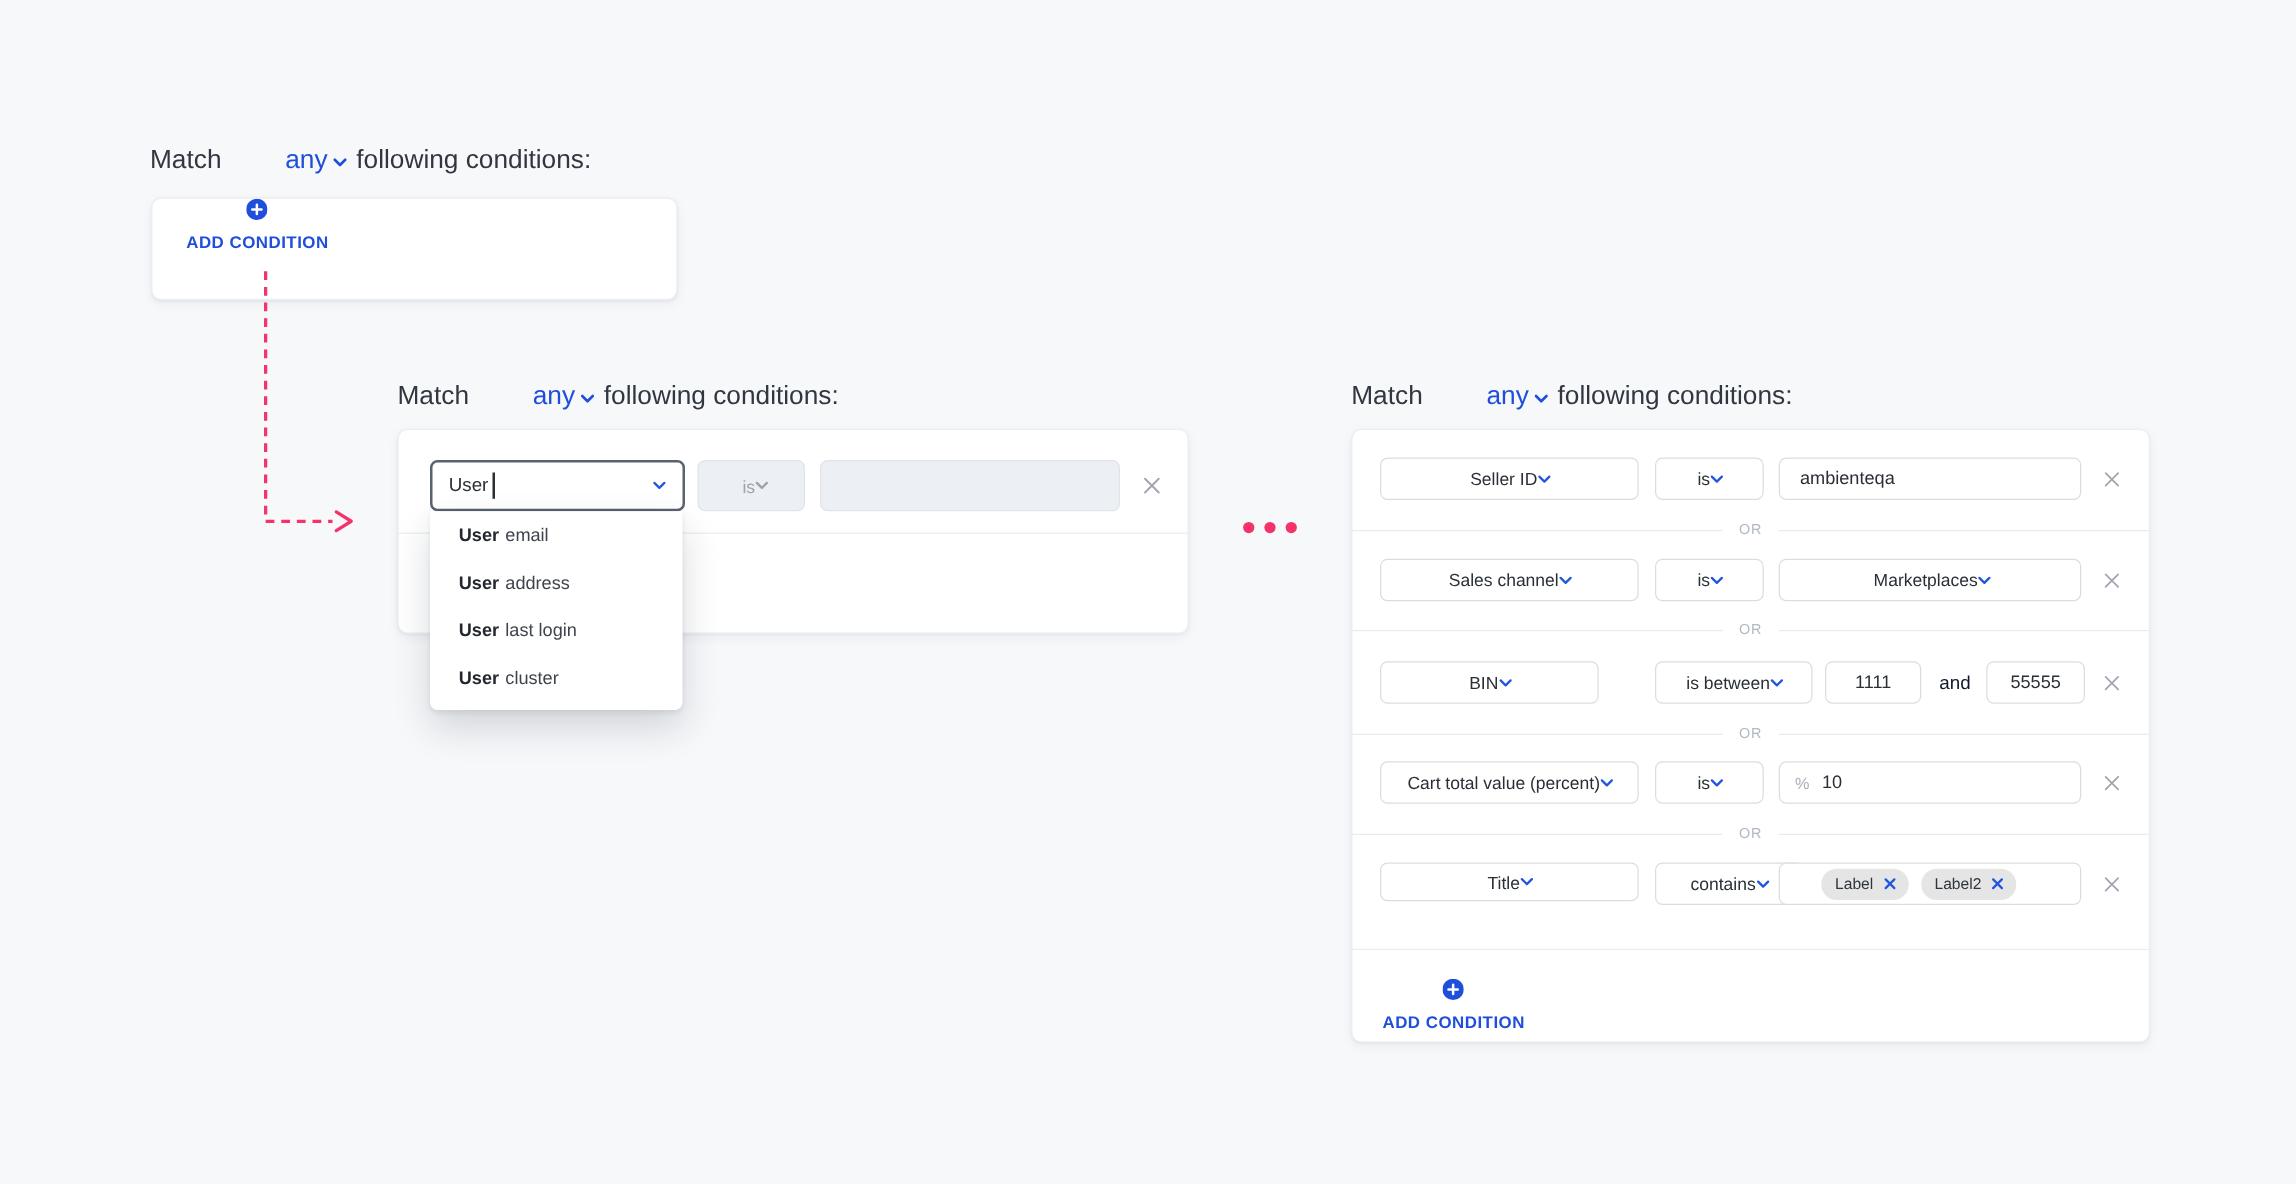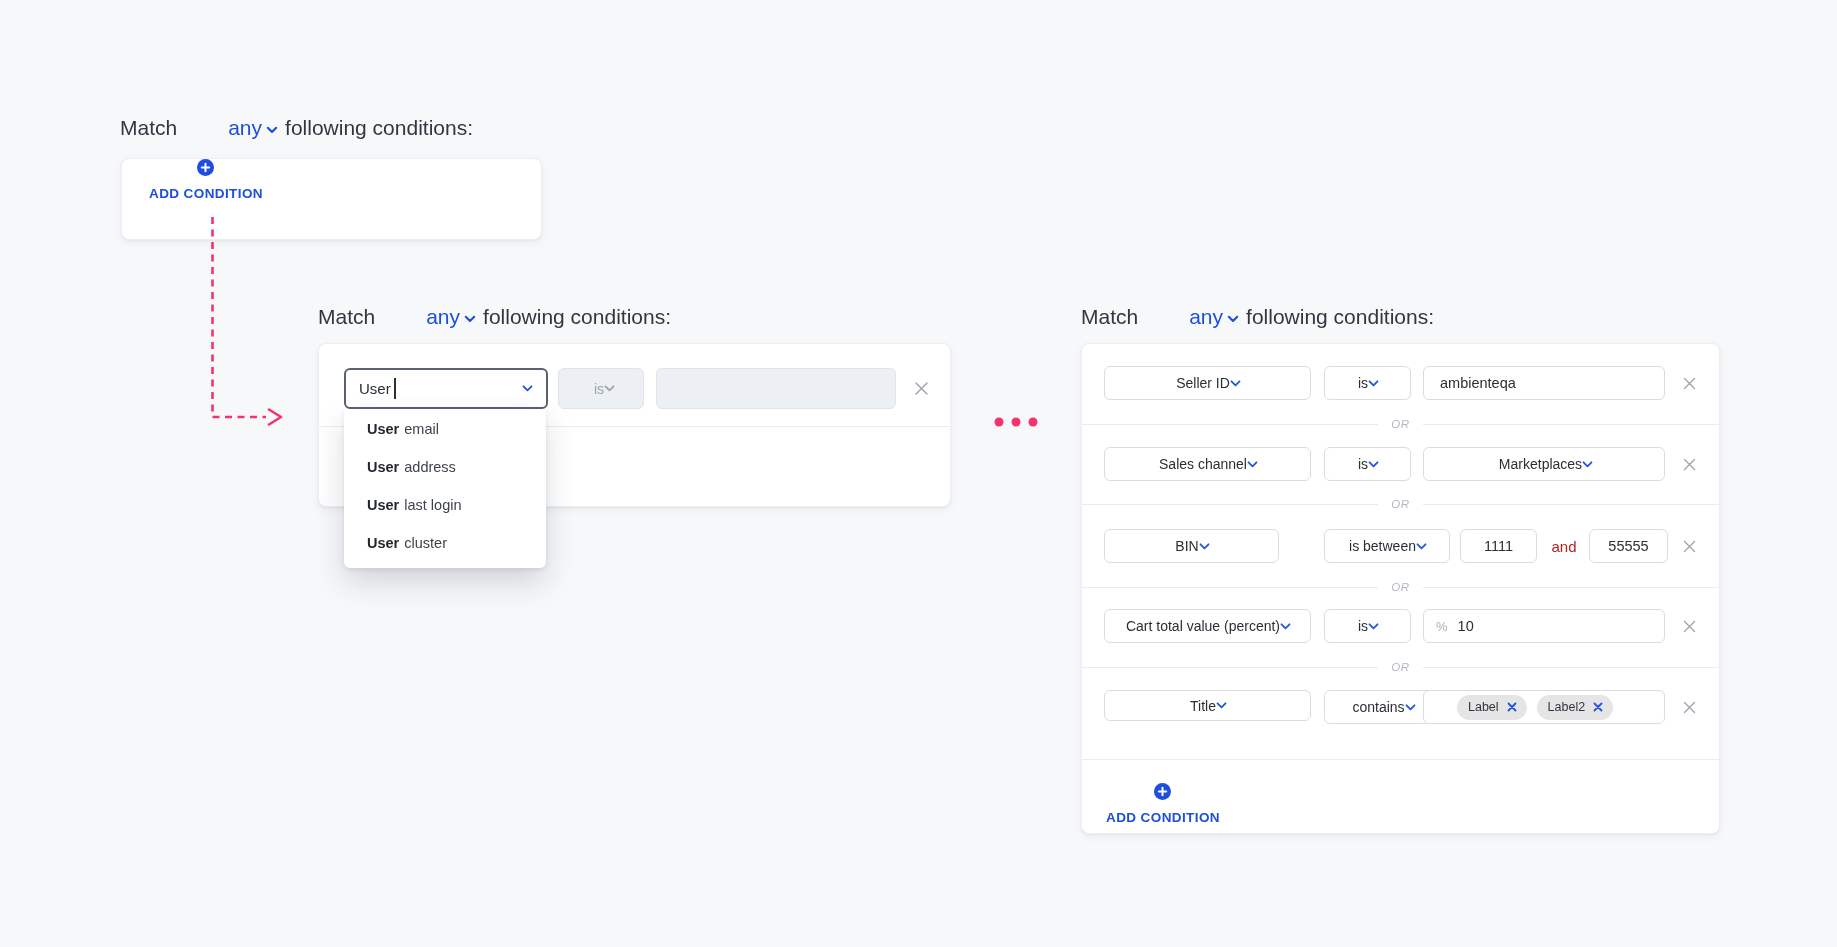--- a/index.html
+++ b/index.html
@@ -35,25 +35,25 @@
 
   .row-sep{position:absolute;left:0;right:0;border-top:1px solid #EAEDF0;}
   .dropdown{position:absolute;background:#fff;border-radius:2px 2px 6px 6px;z-index:10;padding:1px 0 6px;
             box-shadow:0 2px 4px rgba(20,30,50,.08),0 14px 30px rgba(20,30,50,.16);}
   .opt{height:38px;display:flex;align-items:center;padding-left:23px;font-size:14.5px;color:#3E444D;cursor:pointer;gap:5px;}
   .opt b{color:#23272E;font-weight:700;}
 
   .xbtn{position:absolute;width:18px;height:18px;background:none;border:none;padding:0;cursor:pointer;
         display:flex;align-items:center;justify-content:center;}
 
-  .or-div{position:absolute;left:0;right:0;height:14px;display:flex;align-items:center;font-style:italic;}
+  .or-div{position:absolute;left:0;right:0;height:14px;display:flex;align-items:center;}
   .or-div .line{flex:1;border-top:1px solid #E9EBEF;}
   .or-div .or{margin:0 13px;font-size:11.5px;color:#B2B8C1;letter-spacing:.6px;}
 
-  .and{position:absolute;font-size:15px;color:#b91c1c;display:flex;align-items:center;justify-content:center;text-align:right;}
+  .and{position:absolute;font-size:15px;color:#0f172a;display:flex;align-items:center;justify-content:center;text-align:right;}
   .ctr{justify-content:center;padding-left:0;}
   .pfx{padding-left:12px;}
   .pct{color:#A9AFB7;font-size:13px;margin-right:10px;}
   .chips{padding-left:33px;gap:10px;}
   .chip{display:flex;align-items:center;gap:8px;background:#e5e5e5;border-radius:13px;height:25px;
         padding:0 10px 0 11px;font-size:12.5px;color:#2F353D;}
   .chev,svg{flex:none;}
 </style>
 </head>
 <body>

